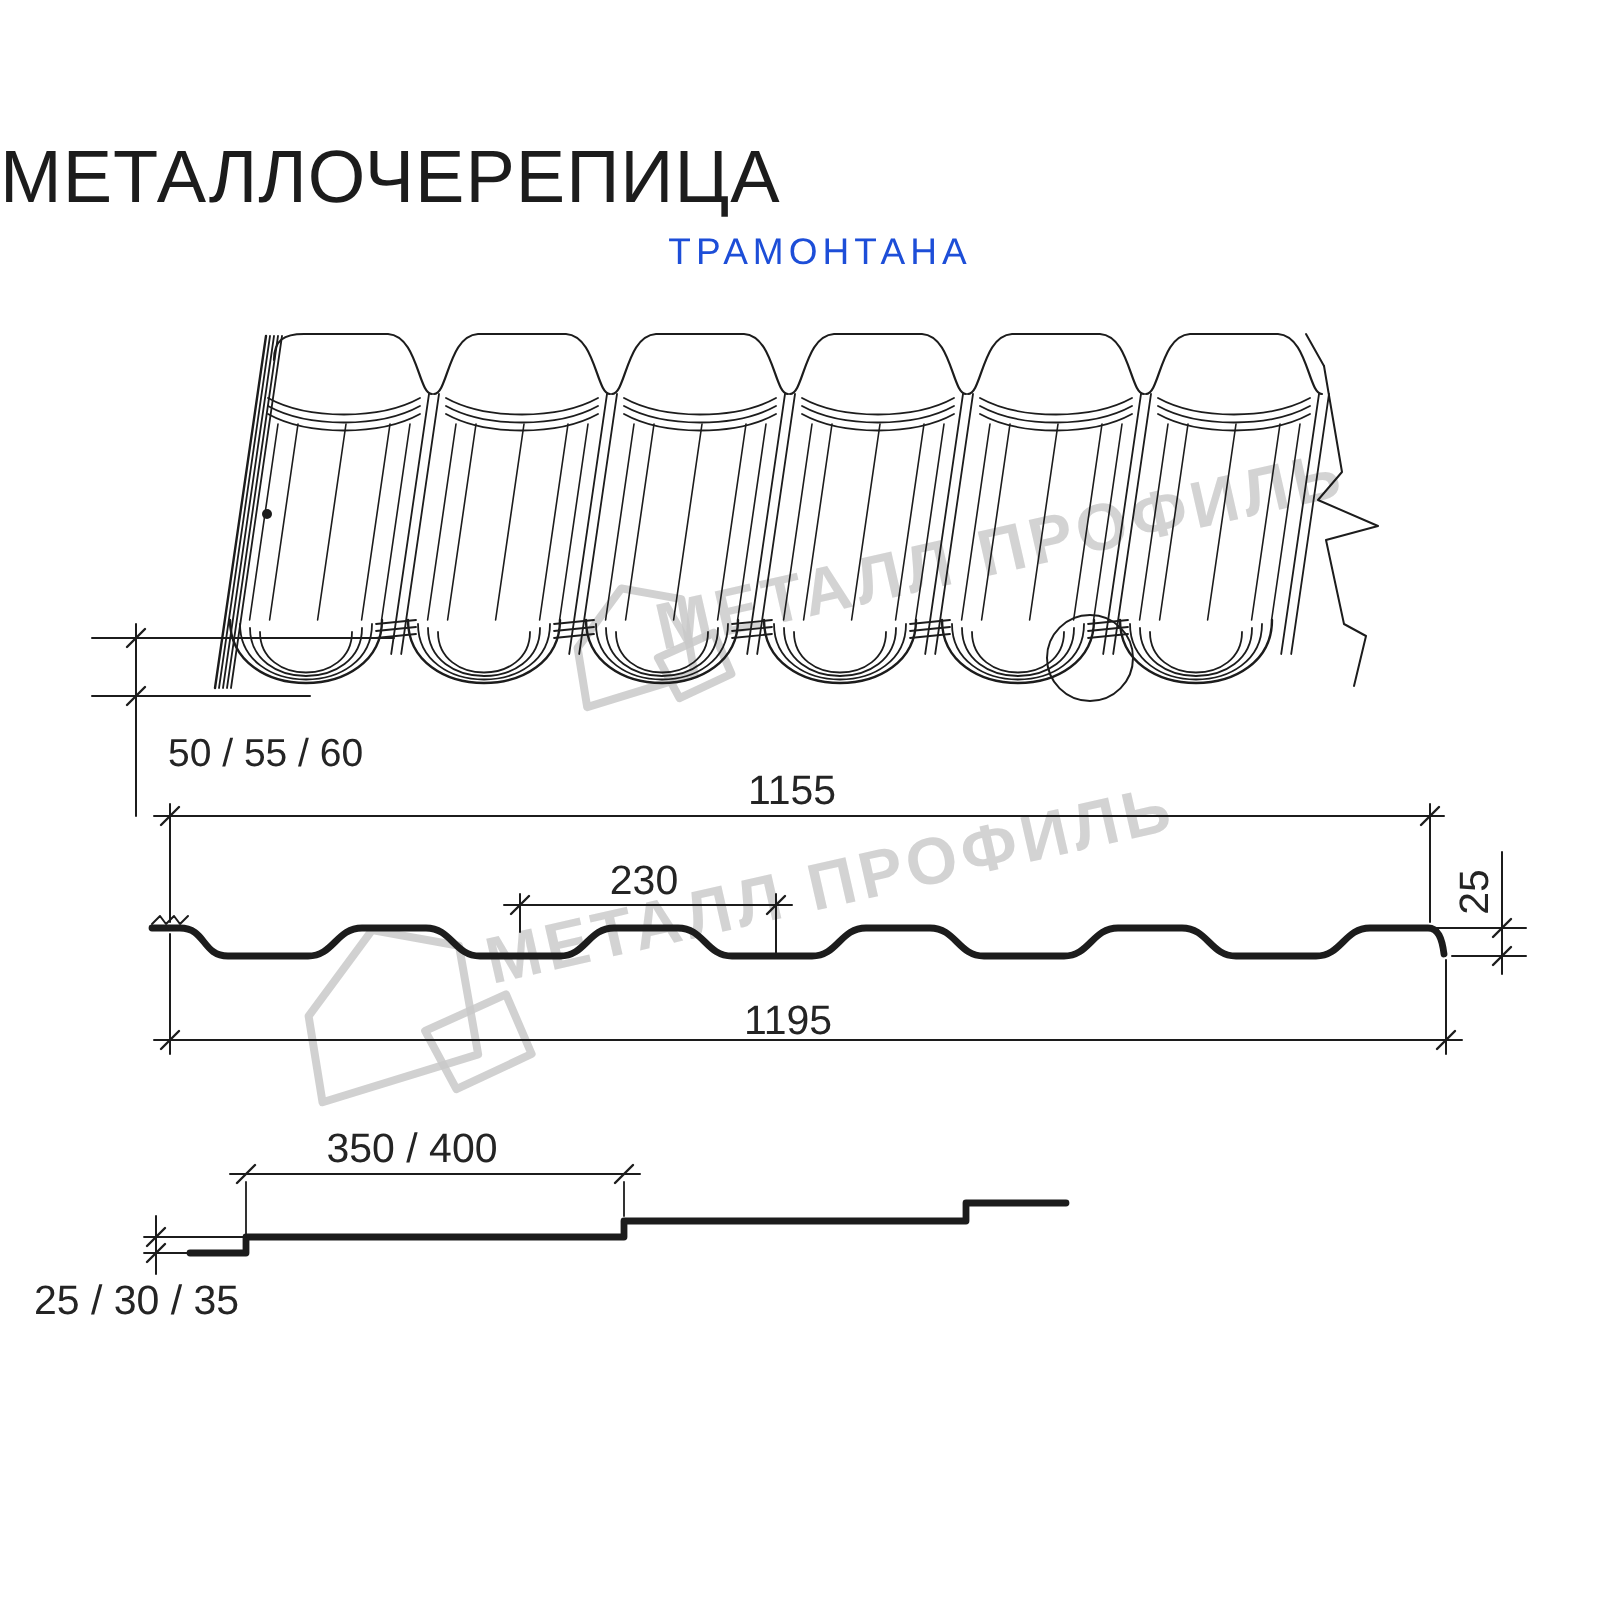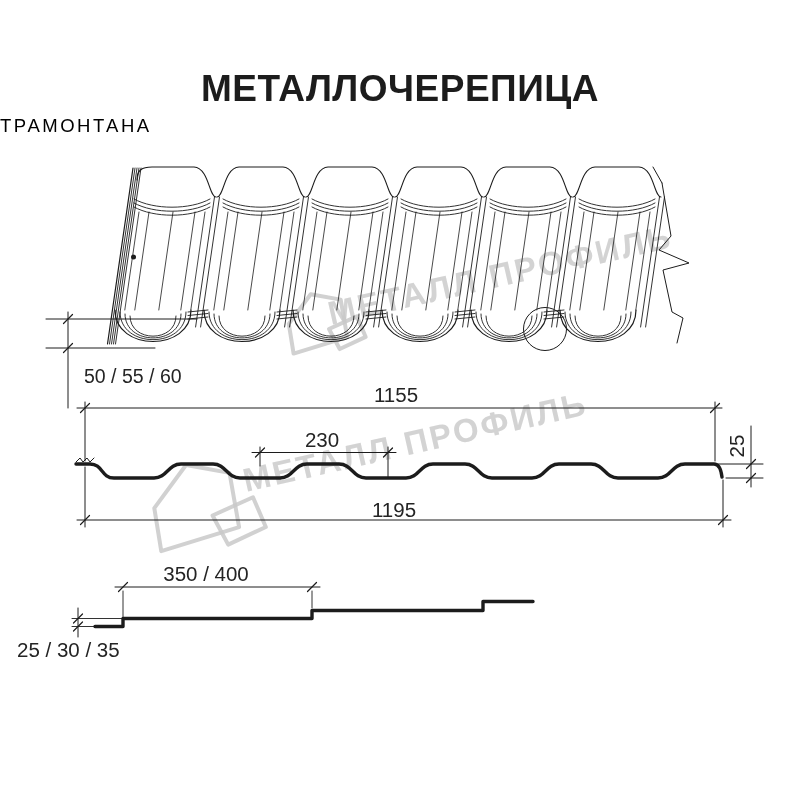--- a/index.html
+++ b/index.html
@@ -1,21 +1,21 @@
 <!DOCTYPE html>
 <html><head>
 <meta charset="utf-8">
 <style>
   html,body{margin:0;padding:0;background:#ffffff;}
   .page{position:relative;width:800px;height:800px;background:#fff;overflow:hidden;
         font-family:"Liberation Sans", sans-serif;}
-  .title{position:absolute;left:0;right:0;top:68px;text-align:center;
-         font-size:37px;font-weight:700;letter-spacing:.5px;color:#1c1c1c;}
-  .subtitle{position:absolute;left:0;right:0;top:115px;text-align:left;
-         font-size:18.5px;font-weight:400;letter-spacing:2.5px;color:#000000;}
+  .title{position:absolute;left:0;right:0;top:68px;
+         font-size:37px;font-weight:400;letter-spacing:.5px;color:#1c1c1c;}
+  .subtitle{position:absolute;left:0;right:0;top:115px;text-align:center;
+         font-size:18.5px;font-weight:400;letter-spacing:2.5px;color:#1d4ed8;padding-left:20px;}
   svg{position:absolute;left:0;top:0;}
   svg text{font-family:"Liberation Sans", sans-serif;fill:#242424;font-size:20.5px;}
   svg text.small{font-size:19.5px;}
   svg text.wm{font-size:33px;font-weight:700;letter-spacing:2.5px;fill:#c9c9c9;opacity:.8;}
 </style>
 </head>
 <body>
 
 <div class="page">
   <div class="title">МЕТАЛЛОЧЕРЕПИЦА</div>

